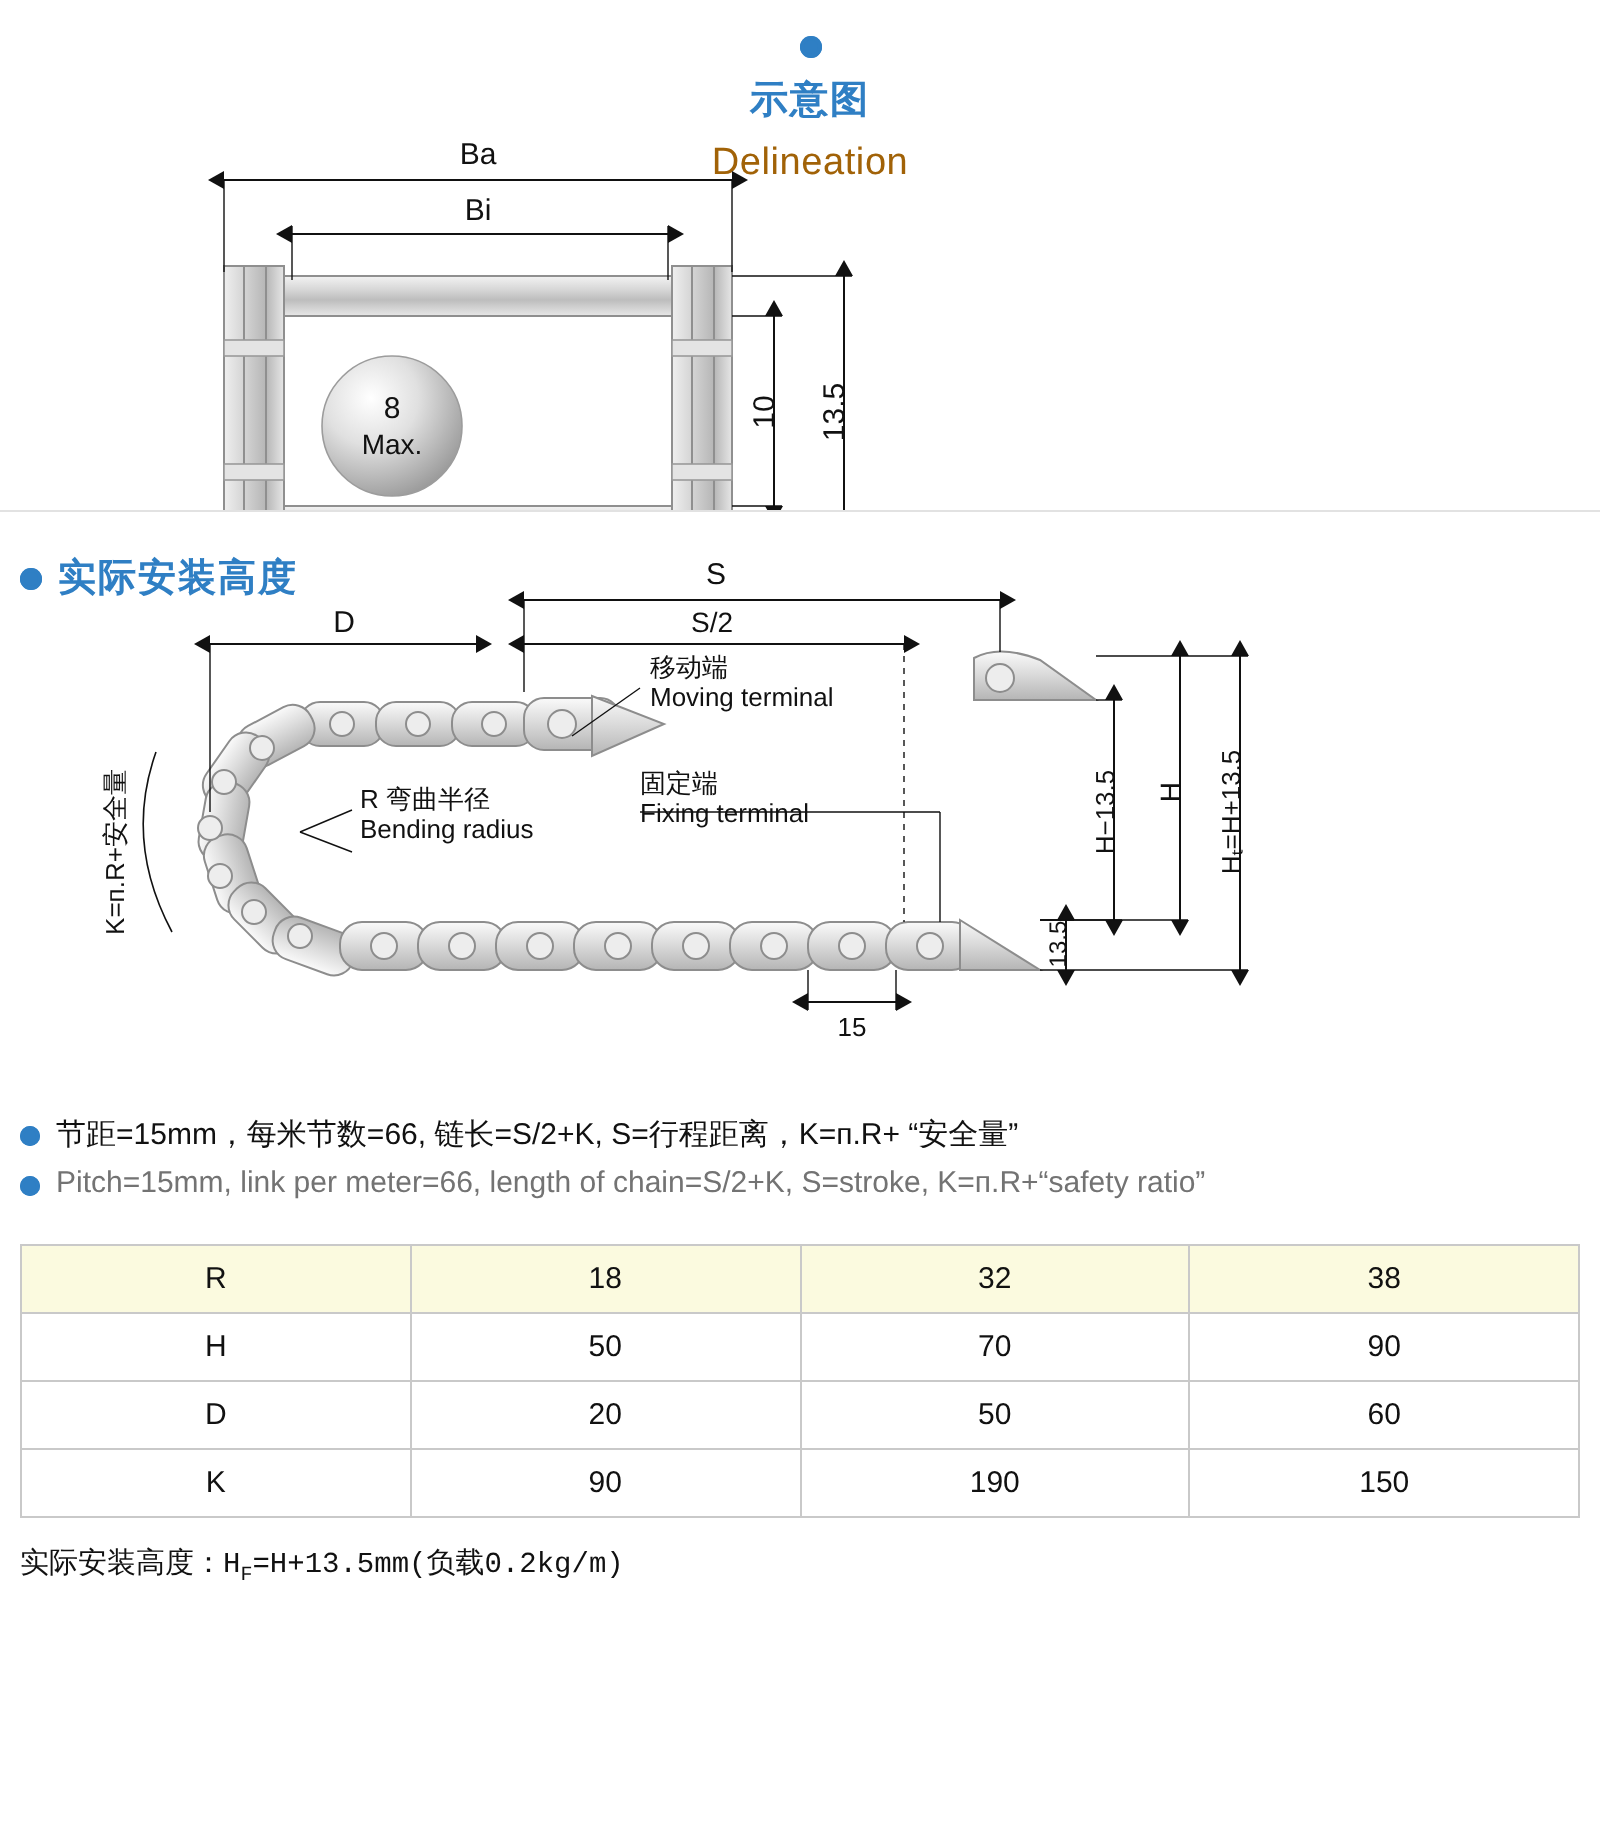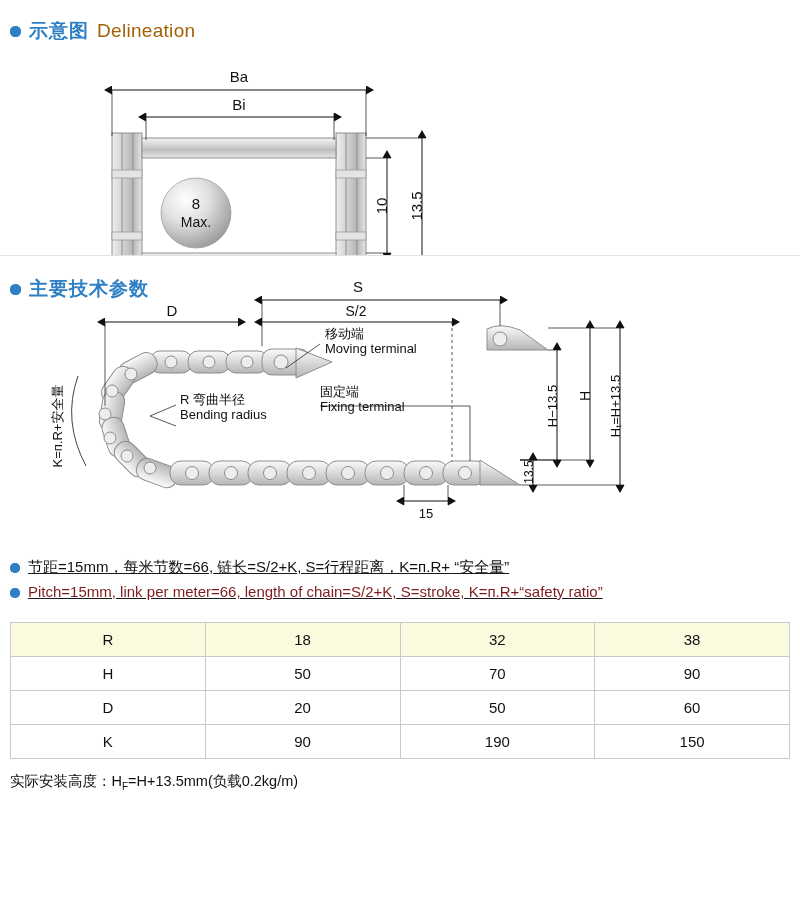--- a/index.html
+++ b/index.html
@@ -29,48 +29,48 @@
   .rule{
     height:1px;background:#e2e2e2;margin:0;
   }
   
   #delineation{position:relative;height:255px;}
   #deline-art{position:absolute;left:0;top:0;width:800px;height:255px;}
   
   #technical{position:relative;height:290px;}
   #tech-art{position:absolute;left:0;top:0;width:800px;height:290px;}
   
-  .notes{padding:6px 0 4px 10px;text-decoration:underline;}
+  .notes{padding:6px 0 4px 10px;}
   .note{
     display:flex;align-items:flex-start;gap:8px;margin:6px 0;
   }
   .note .bullet{width:10px;height:10px;margin-top:5px;}
   .note-cn{font-size:15px;color:#111;}
-  .note-en{font-size:15px;color:#7f1d1d;}
+  .note-en{font-size:15px;color:#737373;}
   
   table{
     border-collapse:collapse;width:780px;margin:12px 10px 0 10px;
     table-layout:fixed;
   }
   table td{
     border:1px solid #c9c9c9;
     height:31px;text-align:center;font-size:15px;color:#111;
   }
   tr.head td{background:#fbfadf;font-size:15px;}
   
-  .footer{padding:9px 0 0 10px;}
+  .footer{padding:9px 0 0 10px;font-family:Liberation Mono, monospace;}
   .footer div{font-size:14.5px;color:#111;margin:4px 0;}
   .footer sub{font-size:10px;}
   svg text{font-family:"Liberation Sans", sans-serif;}
 </style>
 </head>
 <body>
 
 <div id="delineation">
-  <div class="section-head" style="padding-top:18px;">
+  <div class="section-head" style="padding-top:18px;flex-direction:column;">
     <span class="bullet"></span>
     <span class="head-cn">示意图</span>
     <span class="head-en">Delineation</span>
   </div>
 
   <svg id="deline-art" viewBox="0 0 800 255">
     <defs>
       <linearGradient id="barGrad" x1="0" y1="0" x2="0" y2="1">
         <stop offset="0%" stop-color="#f3f3f3"></stop>
         <stop offset="35%" stop-color="#d6d6d6"></stop>
@@ -137,21 +137,21 @@
     <line x1="366" y1="273" x2="426" y2="273" stroke="#111" stroke-width="0.7"></line>
     <text x="422" y="206" text-anchor="middle" font-size="15" fill="#111" transform="rotate(-90 422 206)">13.5</text>
   </svg>
 </div>
 
 <div class="rule" style="margin:0 0 0 0;"></div>
 
 <div id="technical">
   <div class="section-head" style="padding-top:20px;">
     <span class="bullet"></span>
-    <span class="head-cn">主要技术参数</span>
+    <span class="head-cn">实际安装高度</span>
   </div>
 
   <svg id="tech-art" viewBox="0 0 800 290">
     <defs>
       <linearGradient id="linkGrad" x1="0" y1="0" x2="0" y2="1">
         <stop offset="0%" stop-color="#fafafa"></stop>
         <stop offset="45%" stop-color="#dcdcdc"></stop>
         <stop offset="100%" stop-color="#b5b5b5"></stop>
       </linearGradient>
       <marker id="tarrL" markerWidth="9" markerHeight="9" refX="8" refY="4.5" orient="auto">

